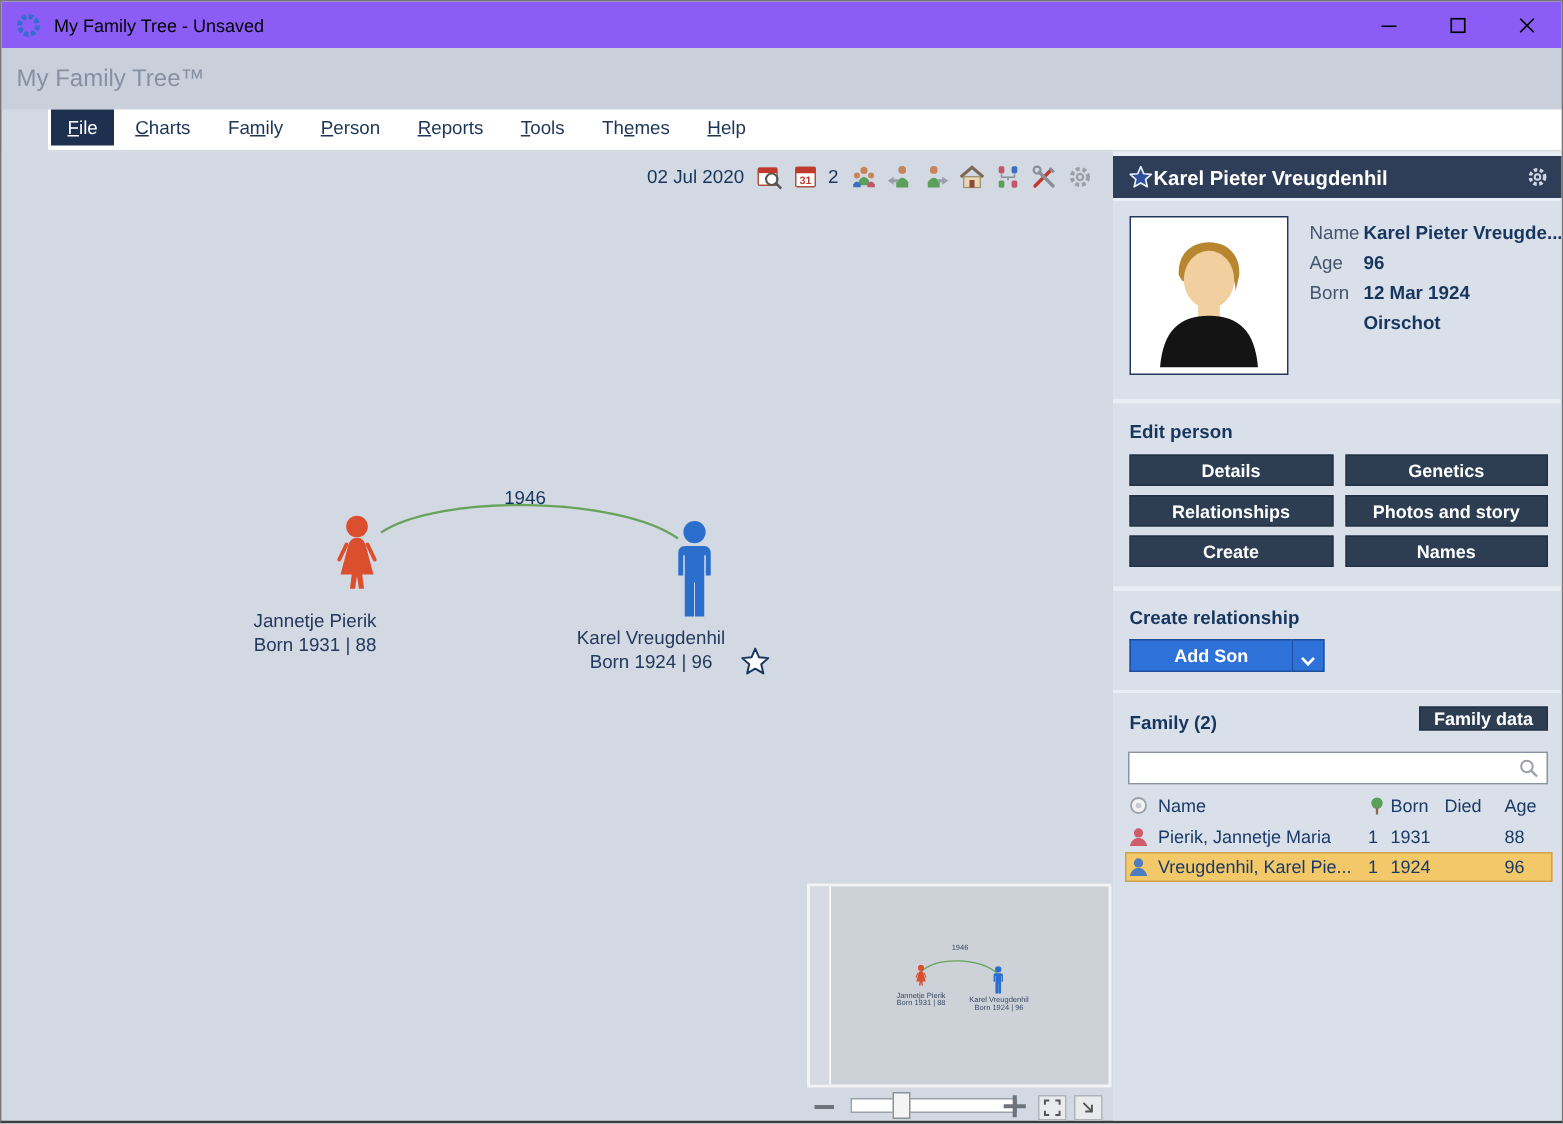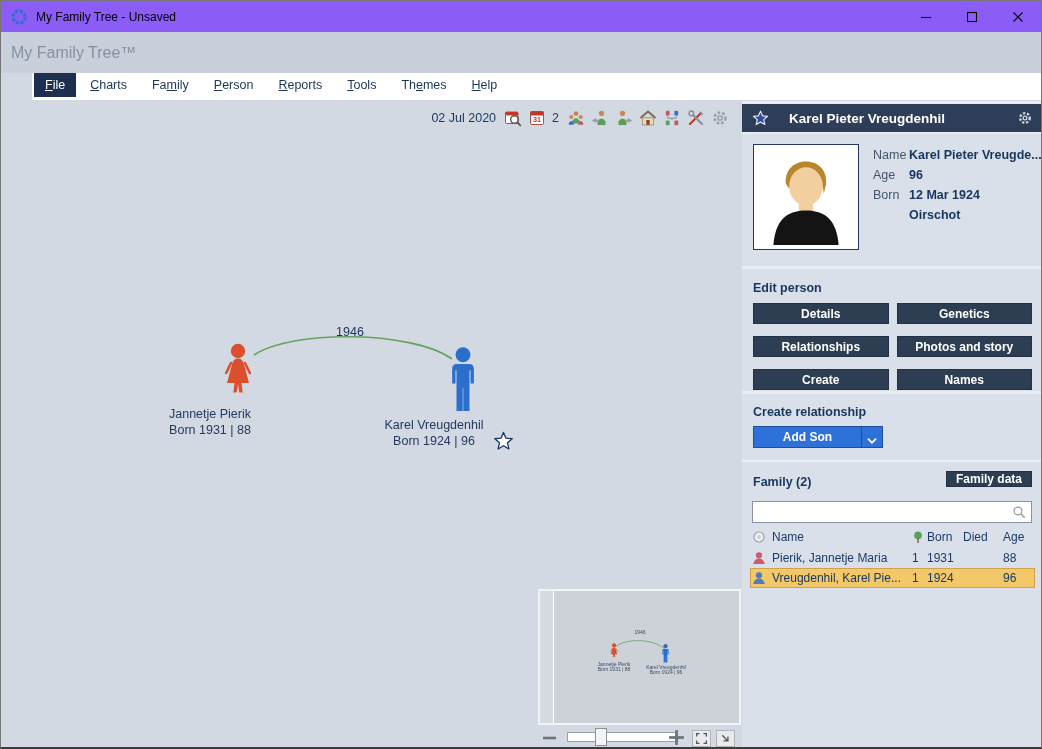--- a/index.html
+++ b/index.html
@@ -46,35 +46,35 @@
   .mm-label{position:absolute;font-size:5px;line-height:5px;color:#3a4a63;text-align:center;width:56px;}
   
   .zoombtn{position:absolute;display:flex;align-items:center;justify-content:center;background:transparent;border:none;padding:0;}
   .zoom-track{position:absolute;left:566px;top:631px;width:111px;height:10px;background:#fff;border:1px solid #9aa0a8;}
   .zoom-thumb{position:absolute;left:27px;top:-5px;width:12px;height:18px;background:#f4f4f4;border:1px solid #8a9098;}
   .sqbtn{background:#e8eaec;border:1px solid #b0b4ba;}
   
   .panel{position:absolute;left:741px;top:100px;width:301px;height:649px;background:var(--panel-bg);}
   .panel-header{position:absolute;left:0;top:3px;width:301px;height:28px;background:var(--header-navy);display:flex;align-items:center;}
   .panel-header .star{width:17px;height:17px;margin-left:10px;display:inline-flex;}
-  .panel-header .ptitle{margin-left:20px;font-size:13.5px;font-weight:bold;color:#fff;}
+  .panel-header .ptitle{margin-left:0;font-size:13.5px;font-weight:bold;color:#fff;}
   .panel-header .gear{margin-left:auto;margin-right:10px;width:16px;height:16px;display:inline-flex;color:#cfd6e2;}
   .section{position:absolute;left:0;width:301px;background:var(--section-bg);}
   .sec-photo{top:33px;height:132px;}
   .sec-edit{top:168px;height:122px;}
   .sec-create{top:293px;height:66px;}
   .sec-family{top:361px;height:288px;}
   .photo-frame{position:absolute;left:11px;top:10px;width:106px;height:106px;background:#fff;border:1px solid #24365c;padding:4px;}
   .photo-frame svg{width:100%;height:100%;display:block;}
   .person-rows{position:absolute;left:131px;top:11px;}
   .prow{display:flex;height:20px;align-items:center;}
   .prow .plabel{width:36px;font-size:12.5px;color:var(--label-gray);flex:none;}
   .prow .pvalue{font-size:12.5px;color:var(--text-navy);font-weight:600;white-space:nowrap;}
   .sec-heading{position:absolute;left:11px;font-size:12.5px;font-weight:600;color:var(--text-navy);}
-  .btn-grid{position:absolute;left:11px;top:34px;width:279px;display:grid;grid-template-columns:1fr 1fr;gap:12px 8px;}
+  .btn-grid{position:absolute;left:11px;top:34px;width:279px;display:grid;grid-template-columns:1fr 1fr;gap:6px 8px;}
   .panel-btn{height:21px;background:var(--button-navy);border:1px solid #223145;color:#fff;font-size:12px;font-weight:bold;font-family:inherit;display:flex;align-items:center;justify-content:center;padding:0;}
   .addson{position:absolute;left:11px;top:32px;height:22px;display:flex;}
   .addson-main{width:108px;background:var(--accent-blue);border:1px solid #1d4f9e;border-right:none;color:#fff;font-size:12px;font-weight:bold;font-family:inherit;display:flex;align-items:center;justify-content:center;padding:0;}
   .addson-drop{width:22px;background:var(--accent-blue);border:1px solid #1d4f9e;display:flex;align-items:center;justify-content:center;padding:0;}
   .familydata-btn{position:absolute;right:11px;top:9px;height:16px;padding:0 9px;background:var(--button-navy);border:1px solid #223145;color:#fff;font-size:12px;font-weight:bold;font-family:inherit;}
   .search-box{position:absolute;left:10px;top:39px;width:280px;height:22px;background:#fff;border:1px solid #8a93a3;display:flex;align-items:center;}
   .search-box input{flex:1;border:none;outline:none;background:transparent;font-family:inherit;font-size:12px;padding:0 6px;color:var(--text-navy);}
   .search-box .mag{width:14px;height:14px;margin-right:5px;display:inline-flex;}
   .ftable{position:absolute;left:8px;top:66px;width:285px;font-size:12px;color:#1b3a66;}
   .frow{display:grid;grid-template-columns:20px 140px 15px 36px 40px 28px;align-items:center;height:20px;padding:0 2px;}

